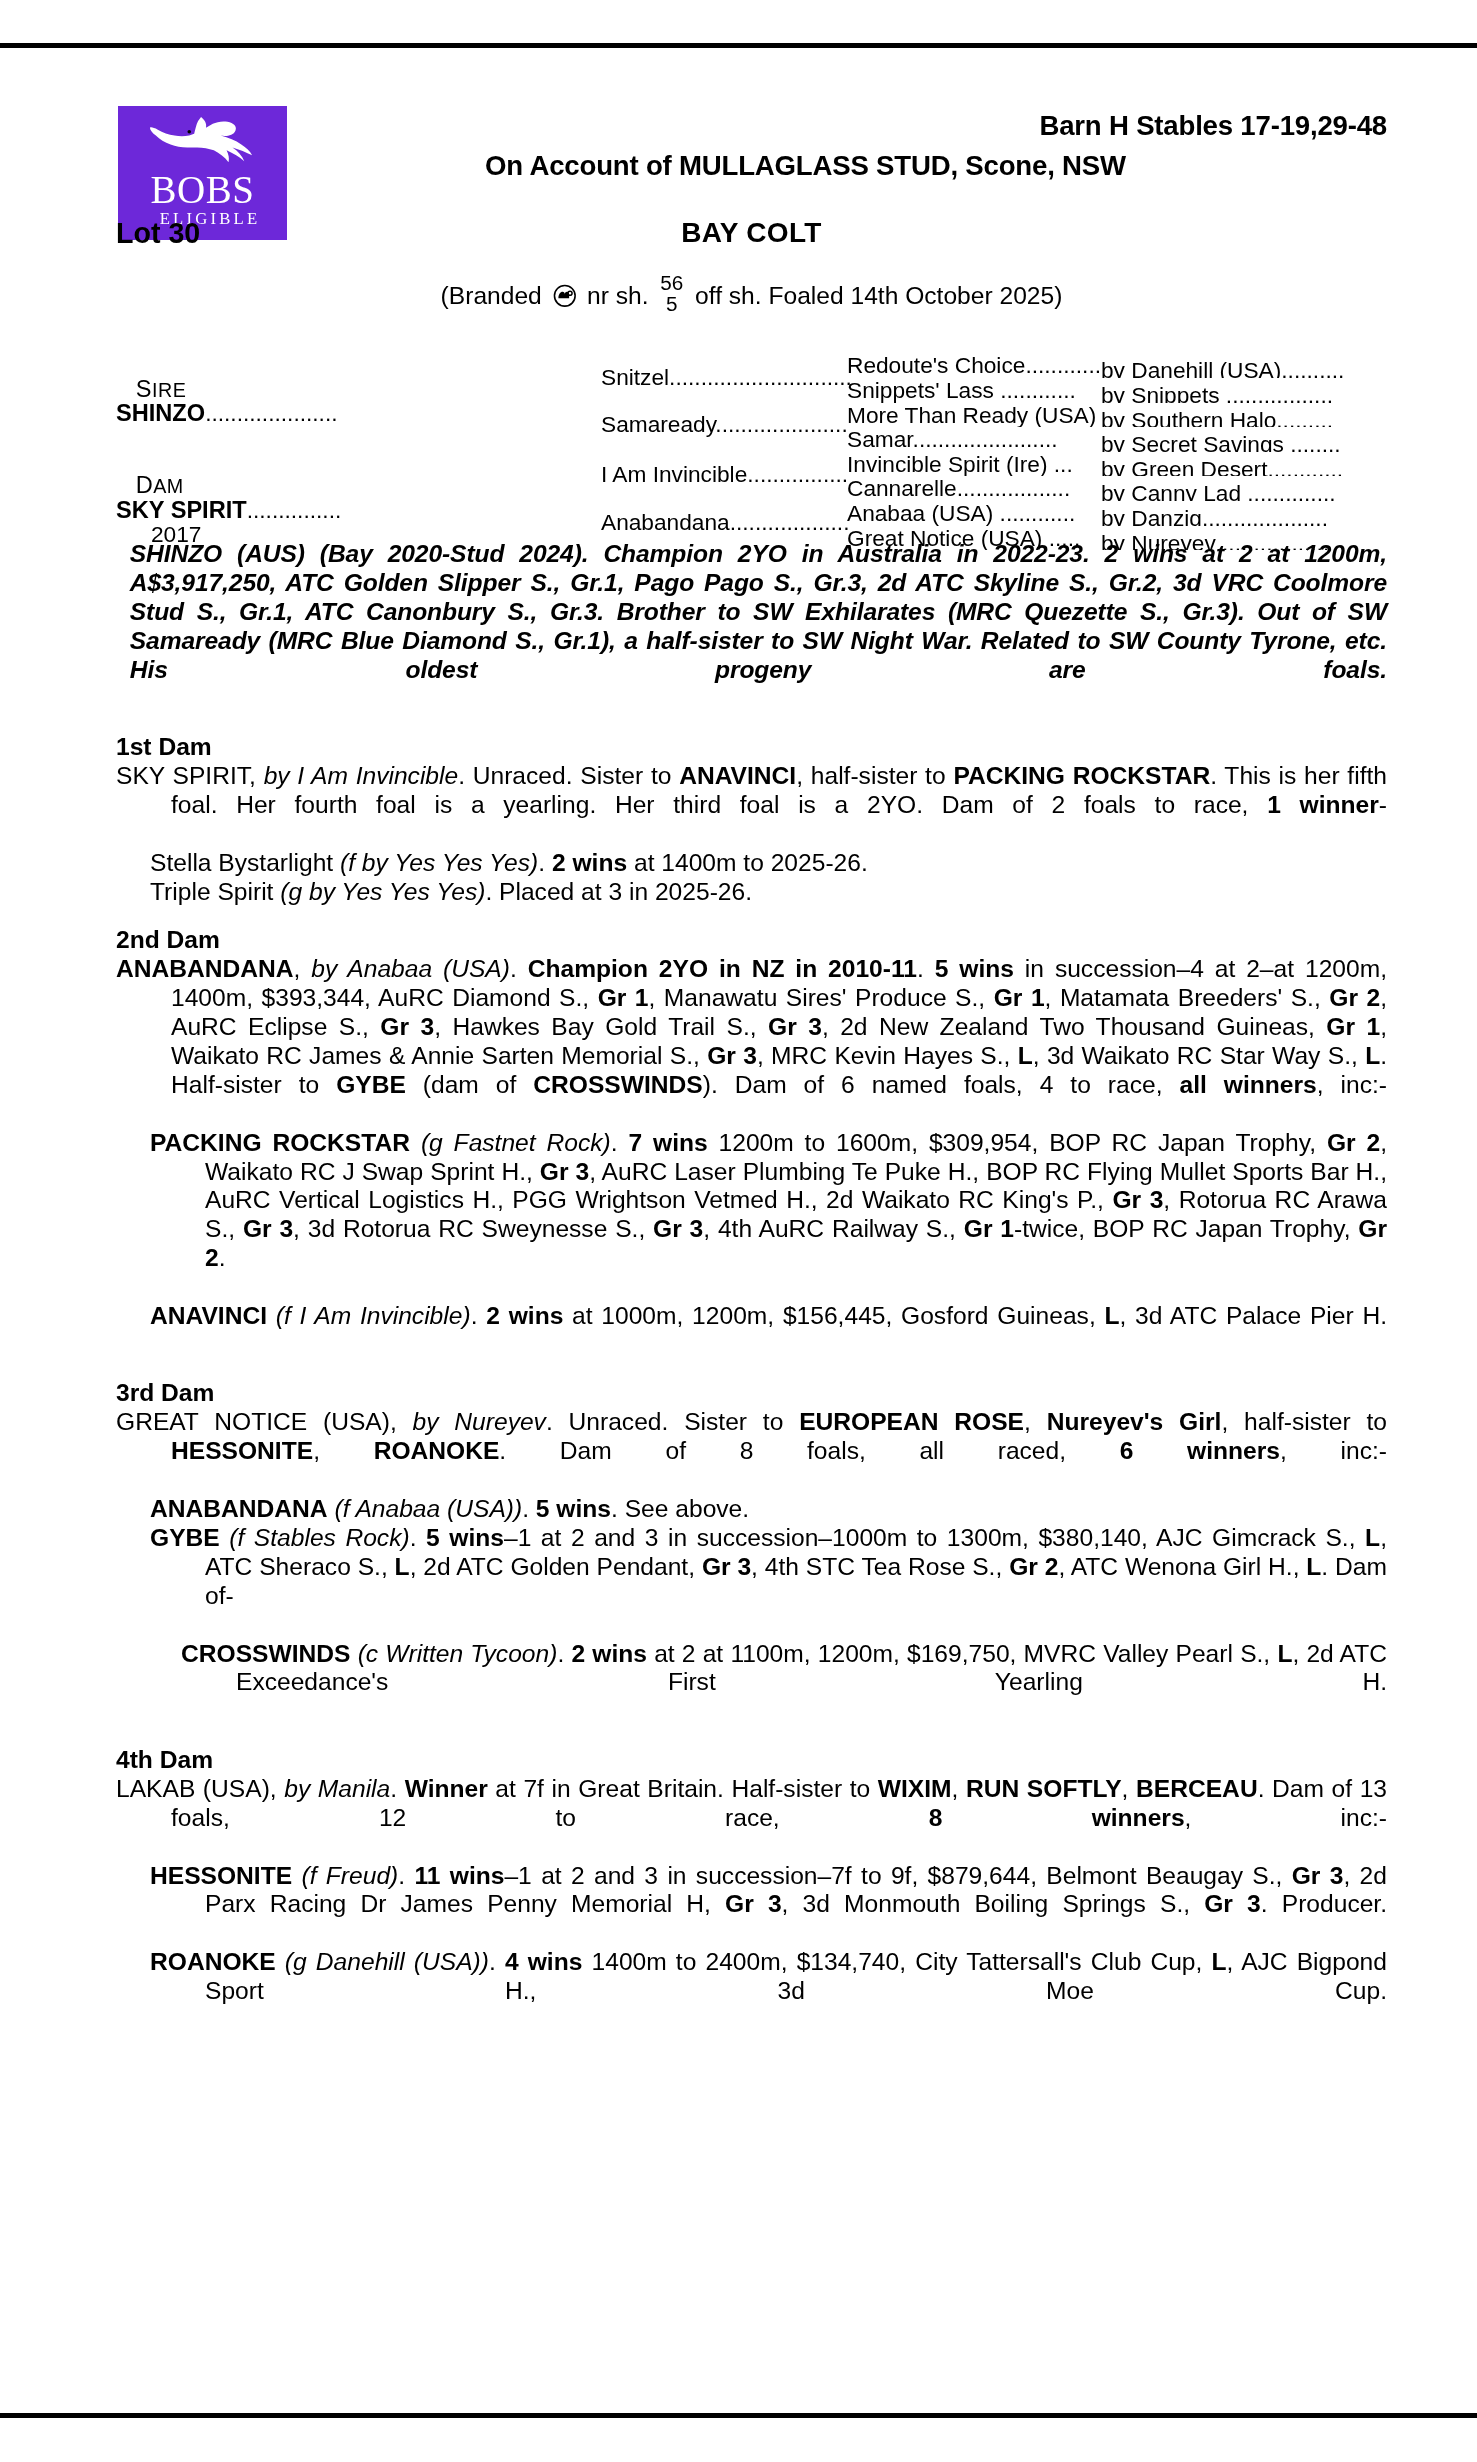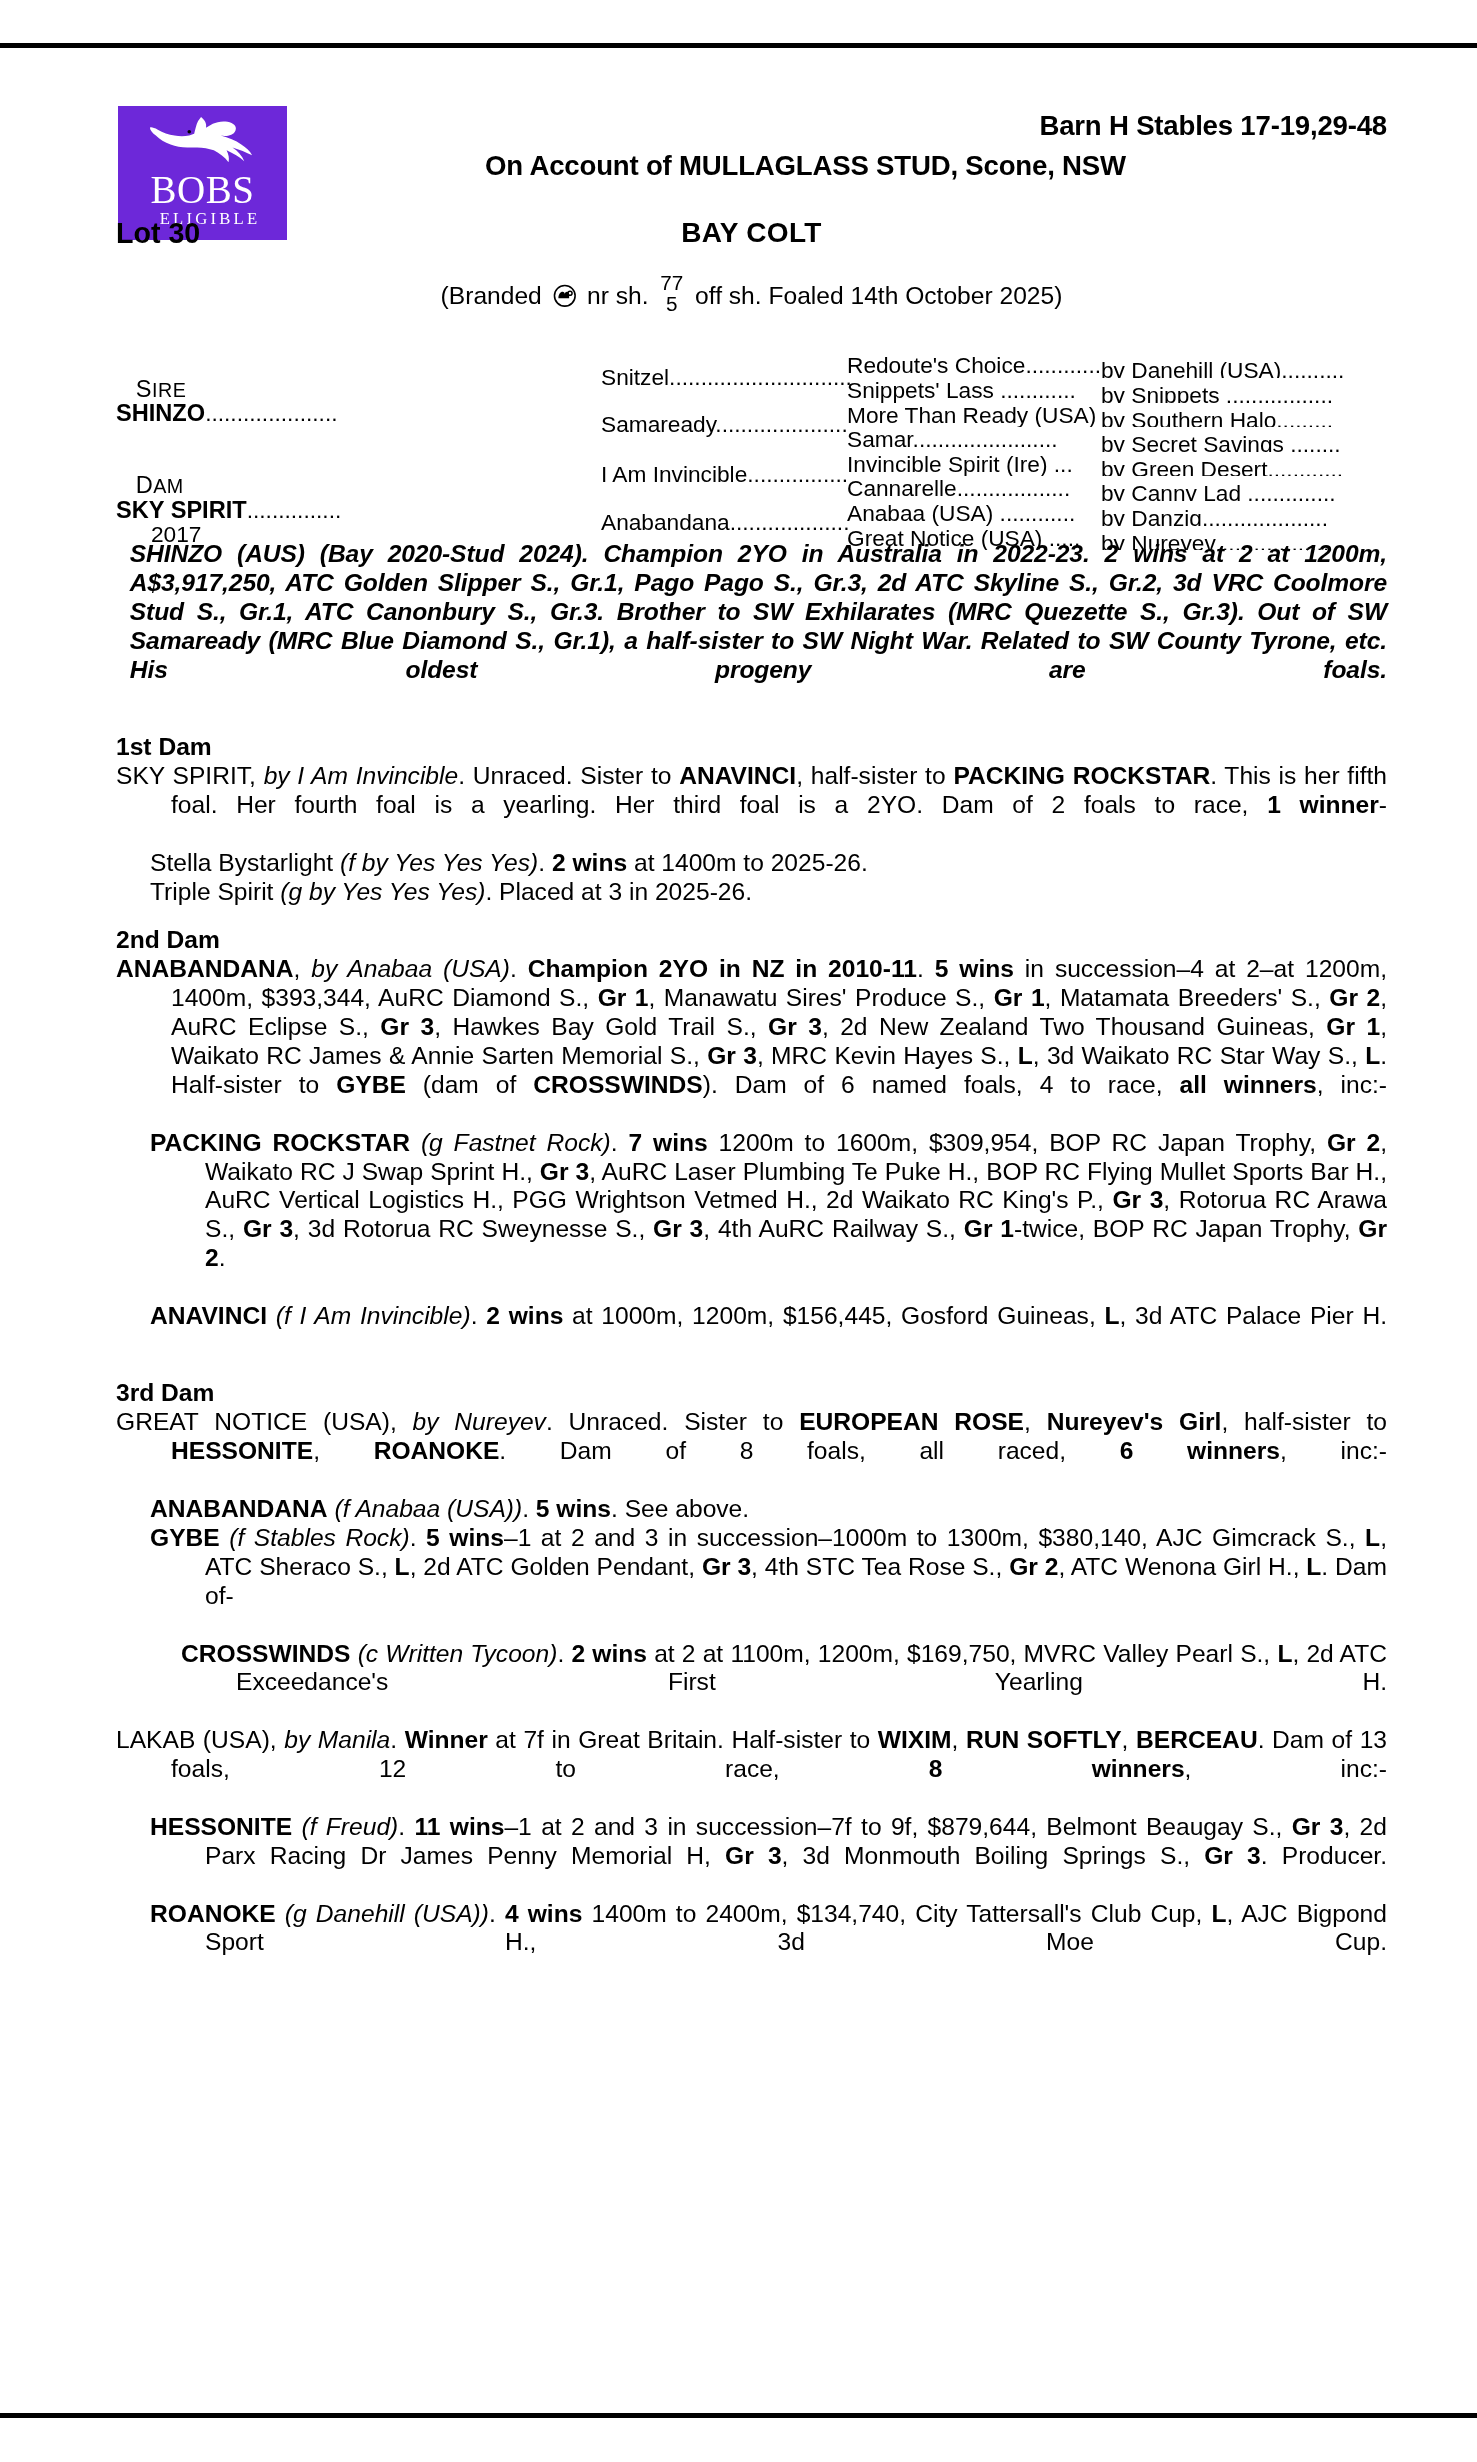--- a/index.html
+++ b/index.html
@@ -273,21 +273,21 @@
 
     <div class="branded-row">
       <span>(Branded</span>
       <svg class="brand-mark" viewBox="0 0 26 26">
         <circle cx="13" cy="13" r="10.5" fill="none" stroke="#000" stroke-width="1.6"></circle>
         <path d="M6.5 15.5 C6.5 11.5 8.5 9 10.8 9 C12.2 9 13 10 13 11.6 L13 15.5 L13 11.4 C13 9.9 13.9 9 15.2 9 C16.6 9 17.4 10.1 17.4 11.8 L17.4 15.5 Z" fill="#000"></path>
         <circle cx="18.3" cy="10.4" r="2.1" fill="none" stroke="#000" stroke-width="1.5"></circle>
       </svg>
       <span>nr sh.</span>
       <span class="frac">
-        <span class="num">77</span>
+        <span class="num">56</span>
         <span class="den">5</span>
       </span>
       <span>off sh. Foaled 14th October 2025)</span>
     </div>
 
     <div class="ped">
 
       <div class="ped-col1">
         <div class="ped-line" style="height:45px"></div>
         <div class="ped-line sd-label">
@@ -339,20 +339,21 @@
         <div class="hang2 nojust">Triple Spirit <i>(g by Yes Yes Yes)</i>. Placed at 3 in 2025-26.</div>
         <div class="dam-head">2nd Dam</div>
         <div class="hang1"><b>ANABANDANA</b>, <i>by Anabaa (USA)</i>. <b>Champion 2YO in NZ in 2010-11</b>. <b>5 wins</b> in succession–4 at 2–at 1200m, 1400m, $393,344, AuRC Diamond S., <b>Gr 1</b>, Manawatu Sires' Produce S., <b>Gr 1</b>, Matamata Breeders' S., <b>Gr 2</b>, AuRC Eclipse S., <b>Gr 3</b>, Hawkes Bay Gold Trail S., <b>Gr 3</b>, 2d New Zealand Two Thousand Guineas, <b>Gr 1</b>, Waikato RC James &amp; Annie Sarten Memorial S., <b>Gr 3</b>, MRC Kevin Hayes S., <b>L</b>, 3d Waikato RC Star Way S., <b>L</b>. Half-sister to <b>GYBE</b> (dam of <b>CROSSWINDS</b>). Dam of 6 named foals, 4 to race, <b>all winners</b>, inc:-</div>
         <div class="hang2"><b>PACKING ROCKSTAR</b> <i>(g Fastnet Rock)</i>. <b>7 wins</b> 1200m to 1600m, $309,954, BOP RC Japan Trophy, <b>Gr 2</b>, Waikato RC J Swap Sprint H., <b>Gr 3</b>, AuRC Laser Plumbing Te Puke H., BOP RC Flying Mullet Sports Bar H., AuRC Vertical Logistics H., PGG Wrightson Vetmed H., 2d Waikato RC King's P., <b>Gr 3</b>, Rotorua RC Arawa S., <b>Gr 3</b>, 3d Rotorua RC Sweynesse S., <b>Gr 3</b>, 4th AuRC Railway S., <b>Gr 1</b>-twice, BOP RC Japan Trophy, <b>Gr 2</b>.</div>
         <div class="hang2"><b>ANAVINCI</b> <i>(f I Am Invincible)</i>. <b>2 wins</b> at 1000m, 1200m, $156,445, Gosford Guineas, <b>L</b>, 3d ATC Palace Pier H.</div>
         <div class="dam-head">3rd Dam</div>
         <div class="hang1">GREAT NOTICE (USA), <i>by Nureyev</i>. Unraced. Sister to <b>EUROPEAN ROSE</b>, <b>Nureyev's Girl</b>, half-sister to <b>HESSONITE</b>, <b>ROANOKE</b>. Dam of 8 foals, all raced, <b>6 winners</b>, inc:-</div>
         <div class="hang2 nojust"><b>ANABANDANA</b> <i>(f Anabaa (USA))</i>. <b>5 wins</b>. See above.</div>
         <div class="hang2"><b>GYBE</b> <i>(f Stables Rock)</i>. <b>5 wins</b>–1 at 2 and 3 in succession–1000m to 1300m, $380,140, AJC Gimcrack S., <b>L</b>, ATC Sheraco S., <b>L</b>, 2d ATC Golden Pendant, <b>Gr 3</b>, 4th STC Tea Rose S., <b>Gr 2</b>, ATC Wenona Girl H., <b>L</b>. Dam of-</div>
         <div class="hang3"><b>CROSSWINDS</b> <i>(c Written Tycoon)</i>. <b>2 wins</b> at 2 at 1100m, 1200m, $169,750, MVRC Valley Pearl S., <b>L</b>, 2d ATC Exceedance's First Yearling H.</div>
+        <div class="dam-head">4th Dam</div>
         <div class="hang1">LAKAB (USA), <i>by Manila</i>. <b>Winner</b> at 7f in Great Britain. Half-sister to <b>WIXIM</b>, <b>RUN SOFTLY</b>, <b>BERCEAU</b>. Dam of 13 foals, 12 to race, <b>8 winners</b>, inc:-</div>
         <div class="hang2"><b>HESSONITE</b> <i>(f Freud)</i>. <b>11 wins</b>–1 at 2 and 3 in succession–7f to 9f, $879,644, Belmont Beaugay S., <b>Gr 3</b>, 2d Parx Racing Dr James Penny Memorial H, <b>Gr 3</b>, 3d Monmouth Boiling Springs S., <b>Gr 3</b>. Producer.</div>
         <div class="hang2"><b>ROANOKE</b> <i>(g Danehill (USA))</i>. <b>4 wins</b> 1400m to 2400m, $134,740, City Tattersall's Club Cup, <b>L</b>, AJC Bigpond Sport H., 3d Moe Cup.</div>
       </div>
 
   </div>
 </div>
 
 
 </body></html>

